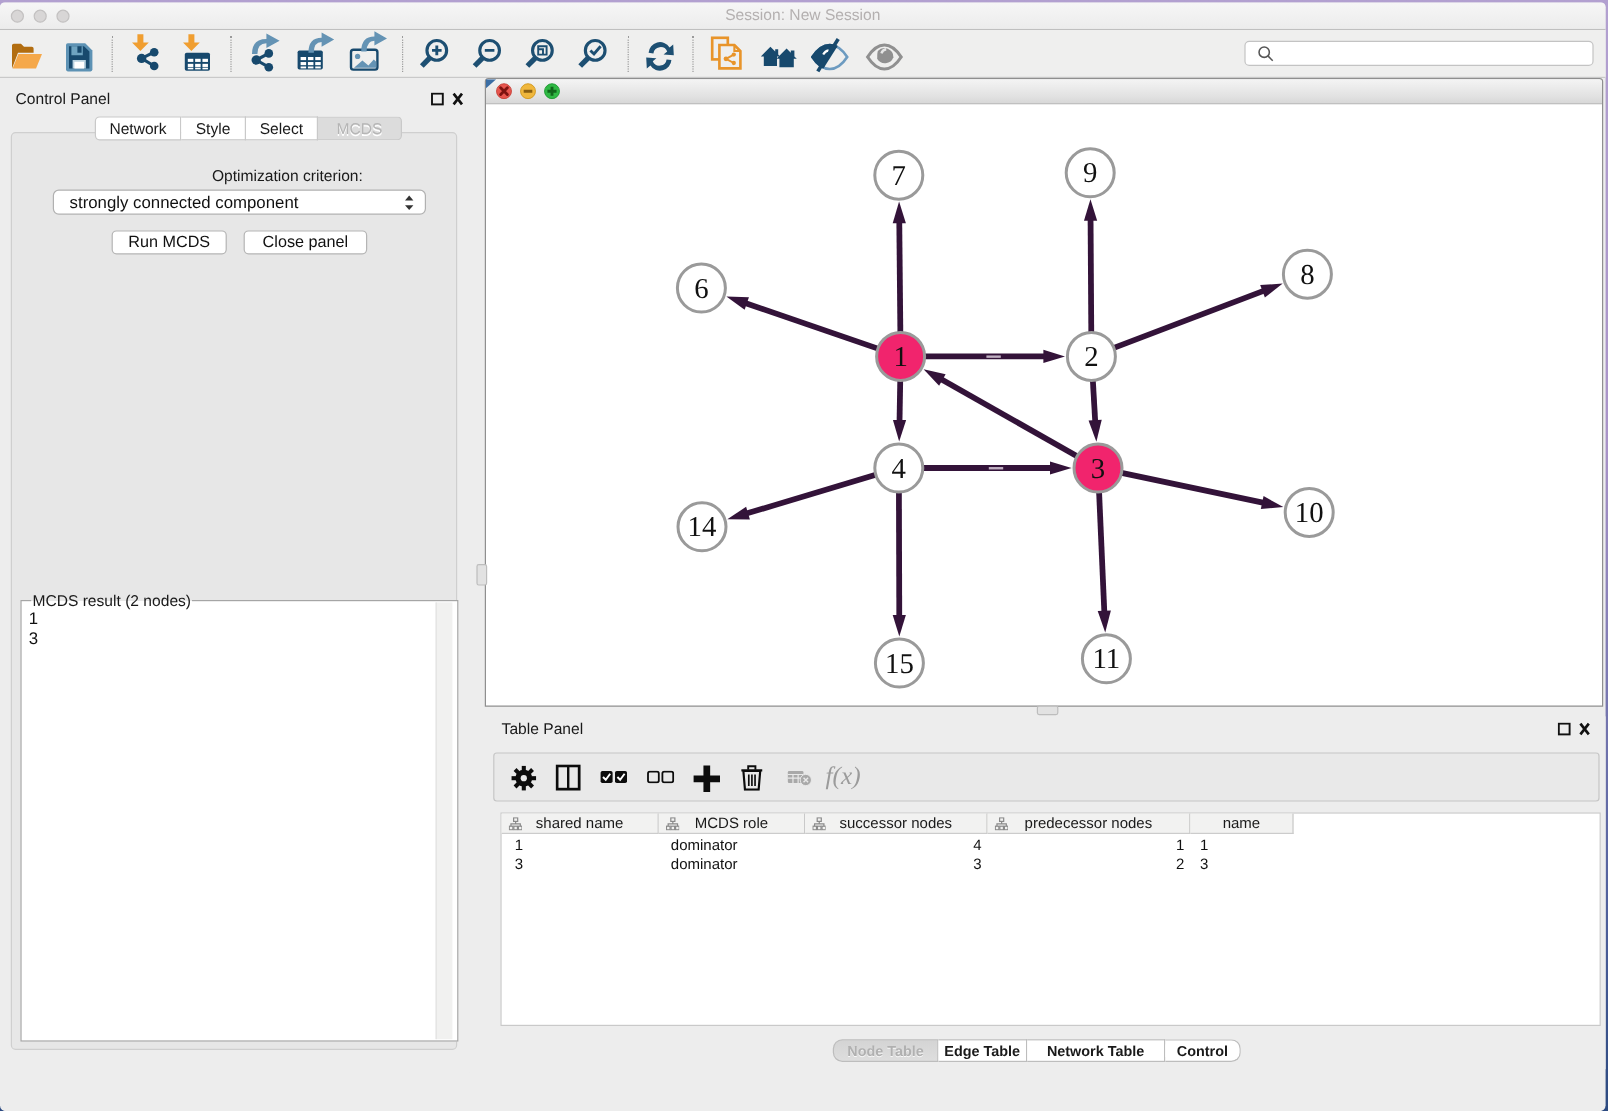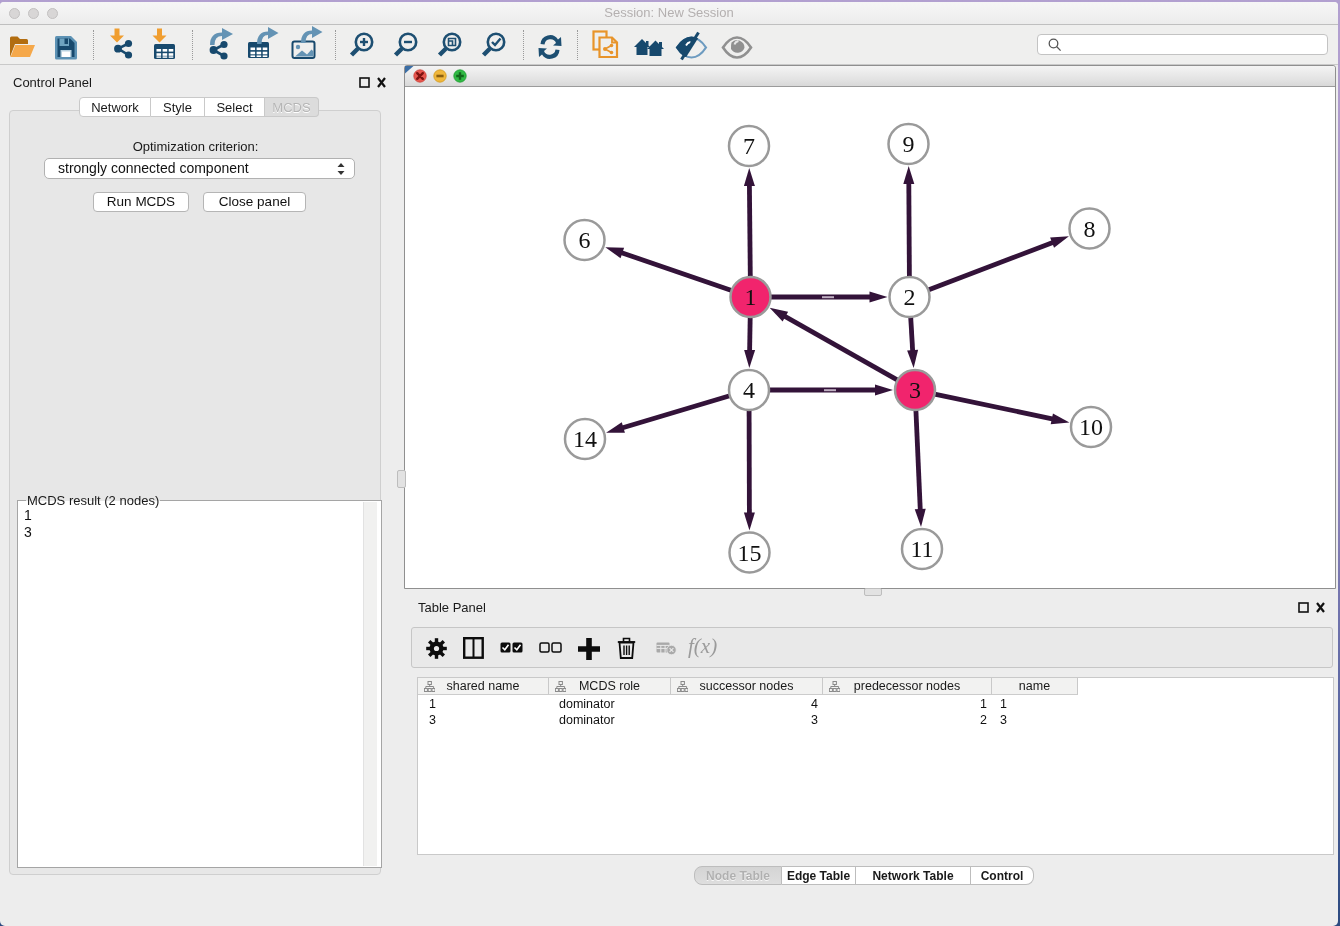--- a/index.html
+++ b/index.html
@@ -29,21 +29,21 @@
 #cp-title{position:absolute;left:13px;top:10px;font-size:13px;color:#1a1a1a;}
 #cp-content{position:absolute;left:9px;top:45px;width:372px;height:765px;
   background:#e7e7e7;border:1px solid #cfcfcf;border-radius:4px;box-sizing:border-box;}
 .tabbar{position:absolute;display:flex;}
 .tab{height:20px;line-height:20px;text-align:center;font-size:13px;background:#fff;
   border:1px solid #c9c9c9;border-left:none;color:#1a1a1a;box-sizing:border-box;}
 .tab.first{border-left:1px solid #c9c9c9;border-radius:4px 0 0 4px;}
 .tab.last{border-radius:0 4px 4px 0;}
 .tab.sel{background:#dcdcdc;color:#b5b5b5;text-shadow:0 1px 0 #fff;}
 #cp-tabs{left:79px;top:32px;}
-#opt-label{position:absolute;left:0;top:74px;width:100%;text-align:center;font-size:13px;color:#1a1a1a;}
+#opt-label{position:absolute;left:0;top:74px;width:100%;text-align:center;font-size:13px;color:#1a1a1a;padding-left:44px;}
 #dropdown{position:absolute;left:44px;top:93px;width:311px;height:21px;background:#fff;
   border:1px solid #b1b1b1;border-radius:5px;box-sizing:border-box;
   font-size:14px;color:#111;line-height:19px;padding-left:13px;}
 .btn{position:absolute;height:20px;background:#fff;border:1px solid #b5b5b5;border-radius:4px;
   box-sizing:border-box;font-size:13.5px;color:#111;text-align:center;line-height:18px;}
 #mcdsbox{position:absolute;left:17px;top:435px;width:365px;height:368px;background:#fff;
   border:1px solid #a5a5a5;box-sizing:border-box;}
 #mcdsbox-label{position:absolute;left:8px;top:-8px;font-size:13px;color:#1a1a1a;
   background:linear-gradient(180deg,#e7e7e7 50%,#ffffff 50%);padding:0 1px;line-height:16px;}
 #mcds-scroll{position:absolute;right:4px;top:1px;width:13px;height:364px;background:#f1f1f0;
@@ -249,21 +249,21 @@
     <div id="cp-title">Control Panel</div>
     <svg class="abs" style="left:359px;top:12px" width="30" height="12" viewBox="0 0 30 12">
       <rect x="1" y="1" width="9" height="9" fill="none" stroke="#111" stroke-width="1.6"></rect>
       <path d="M19 1 L26 10 M26 1 L19 10" stroke="#111" stroke-width="2.2"></path>
     </svg>
     <div id="cp-content"></div>
     <div class="tabbar" id="cp-tabs">
       <div class="tab first" style="width:72px;">Network</div>
       <div class="tab" style="width:54px;">Style</div>
       <div class="tab" style="width:60px;">Select</div>
-      <div class="tab last sel" style="width:54px;">MCDS</div>
+      <div class="tab last sel" style="width:70px;">MCDS</div>
     </div>
     <div id="opt-label">Optimization criterion:</div>
     <div id="dropdown">strongly connected component
       <svg width="10" height="14" style="position:absolute;right:8px;top:3px" viewBox="0 0 10 14">
         <path d="M1.5 5 L5 1 L8.5 5 Z" fill="#333"></path>
         <path d="M1.5 9 L5 13 L8.5 9 Z" fill="#333"></path>
       </svg>
     </div>
     <div class="btn" style="left:93px;top:127px;width:96px;">Run MCDS</div>
     <div class="btn" style="left:203px;top:127px;width:103px;">Close panel</div>

